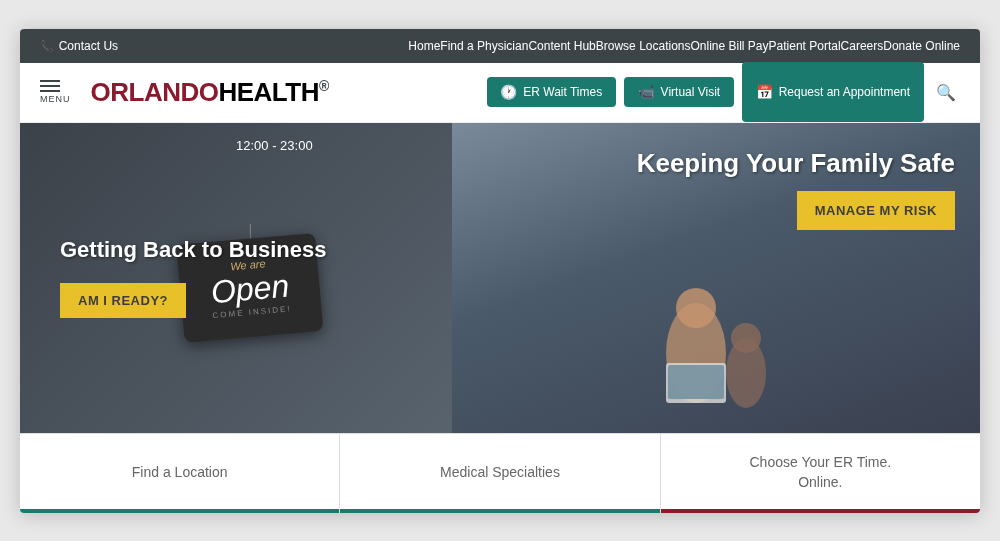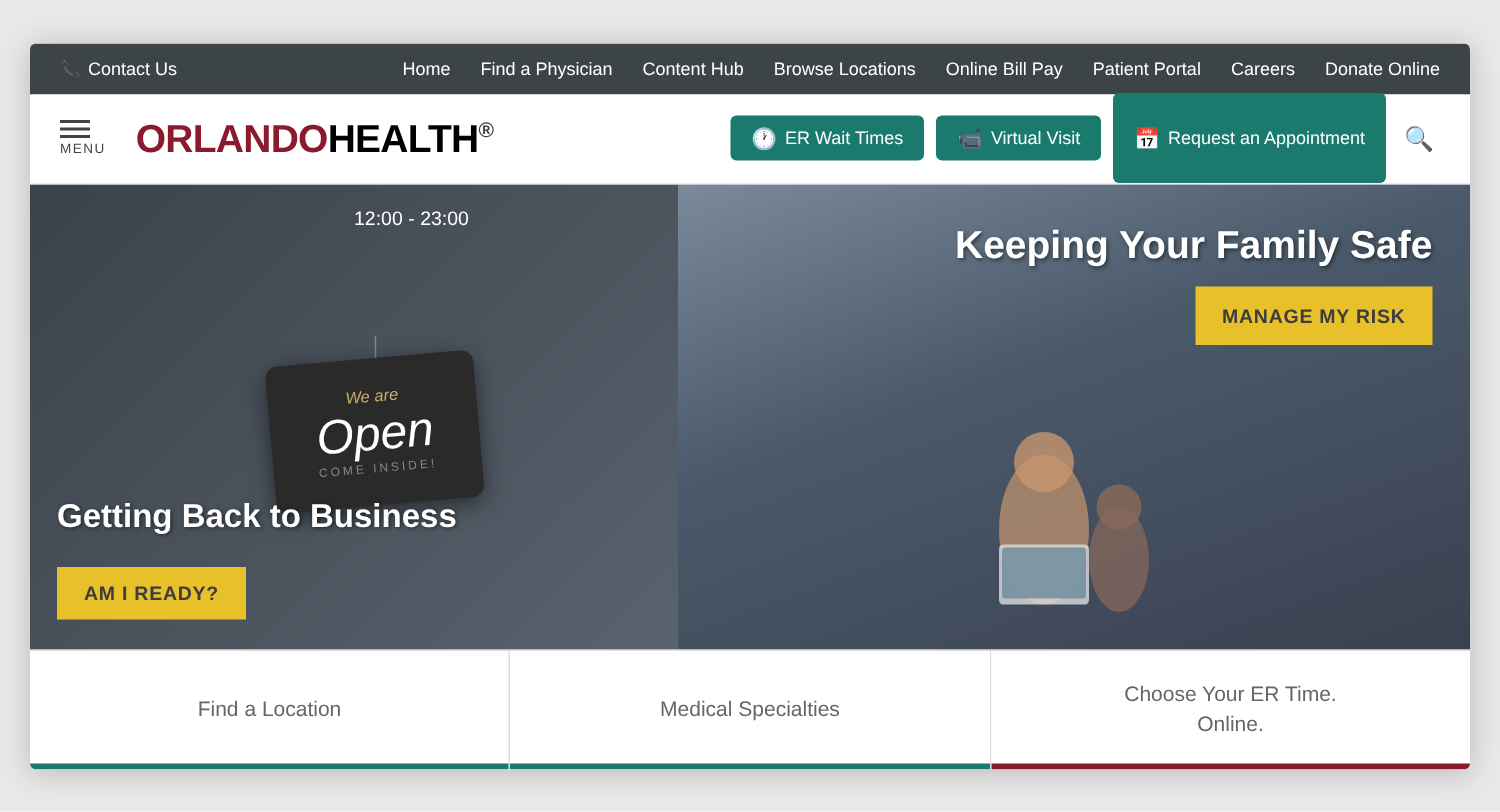--- a/index.html
+++ b/index.html
@@ -32,21 +32,20 @@
     .top-nav-contact {
       display: flex;
       align-items: center;
       color: #fff;
       font-size: 12px;
       margin-right: auto;
       gap: 5px;
     }
     .top-nav-links {
       display: flex;
-      gap: 20px;
     }
     .top-nav-links a {
       color: #fff;
       font-size: 12px;
       text-decoration: none;
     }
 
     
     .header {
       background: #fff;
@@ -163,22 +162,22 @@
       display: flex;
     }
 
     
     .hero-left {
       width: 45%;
       background: #4a5057;
       position: relative;
       display: flex;
       flex-direction: column;
-      justify-content: flex-end;
-      padding: 20px 18px;
+      justify-content: center;
+      padding: 20px 40px;
       overflow: hidden;
     }
     .hero-left-bg {
       position: absolute;
       inset: 0;
       background: linear-gradient(135deg, #3a4048 0%, #5a6570 100%);
       opacity: 0.9;
     }
 
     

